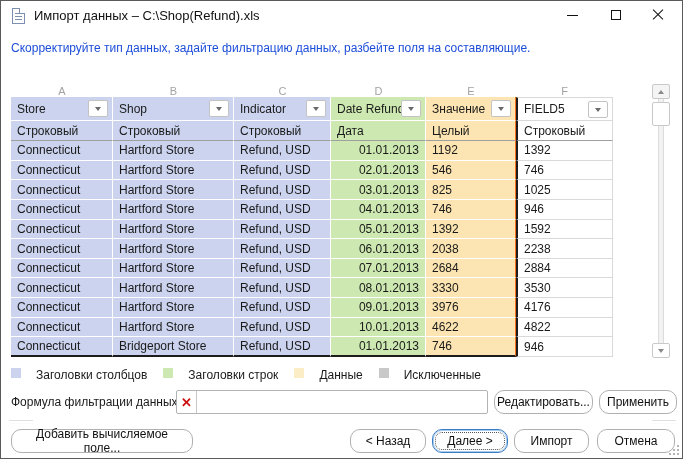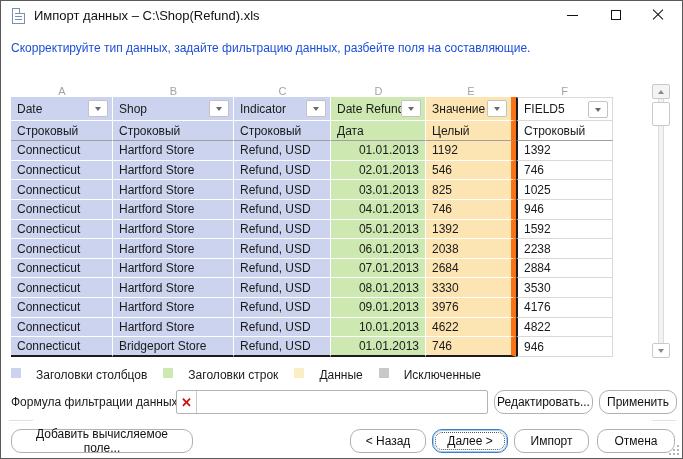--- a/index.html
+++ b/index.html
@@ -25,21 +25,21 @@
   .instruction{position:absolute;left:10px;top:40px;font-size:12px;color:#1d4ed8;}
   
   .grid{position:absolute;left:10px;top:83px;}
   .grow{display:flex;}
   .cell{box-sizing:border-box;display:flex;align-items:center;padding-left:6px;white-space:nowrap;overflow:hidden;}
   .col0{width:102px}.col1{width:121px}.col2{width:97px}.col3{width:95px}.col4{width:90px}.col5{width:97px}
   .letters{height:13px;}
   .letters .cell{justify-content:center;padding:0;color:#a3a3a3;font-size:11px;border:none;background:#fff;}
   .c-blue{background:#cbd3ee;border-right:1px solid #fff;border-bottom:1px solid #fff;}
   .c-green{background:#cde9b1;border-right:1px solid #fff;border-bottom:1px solid #fff;}
-  .c-orange{background:#fce5b2;border-right:5px solid #f97316;border-bottom:1px solid #fff;}
+  .c-orange{background:#fce5b2;border-right:1px solid #f97316;border-bottom:1px solid #fff;}
   .c-white{background:#fff;border-right:1px solid #d9d9d9;border-bottom:1px solid #d9d9d9;border-left:2px solid #1c1c1c;}
   .hdr{height:24px;}
   .hdr .cell{position:relative;font-size:12px;}
   .hdr .c-white{border-top:1px solid #d9d9d9;}
   .dd{position:absolute;right:4px;top:3px;width:20px;height:17px;background:#fff;border:1px solid #c3c3c3;border-radius:2px;display:flex;align-items:center;justify-content:center;box-sizing:border-box;}
   .dd i{width:0;height:0;border-left:3px solid transparent;border-right:3px solid transparent;border-top:4px solid #6a6a6a;}
   .types{height:20px;}
   .types .cell{border-bottom:1px solid #9f9f9f;}
   .types .c-white{border-bottom:1px solid #9f9f9f;}
   #rows{height:216px;display:flex;flex-direction:column;}
@@ -105,21 +105,21 @@
     <div class="grow letters">
       <div class="cell col0">A</div>
       <div class="cell col1">B</div>
       <div class="cell col2">C</div>
       <div class="cell col3">D</div>
       <div class="cell col4">E</div>
       <div class="cell col5">F</div>
     </div>
     <div class="grow hdr">
       <div class="cell col0 c-blue">
-          <span>Date</span>
+          <span>Store</span>
           <span class="dd">
             <i></i>
           </span>
         </div>
       <div class="cell col1 c-blue">
           <span>Shop</span>
           <span class="dd">
             <i></i>
           </span>
         </div>

